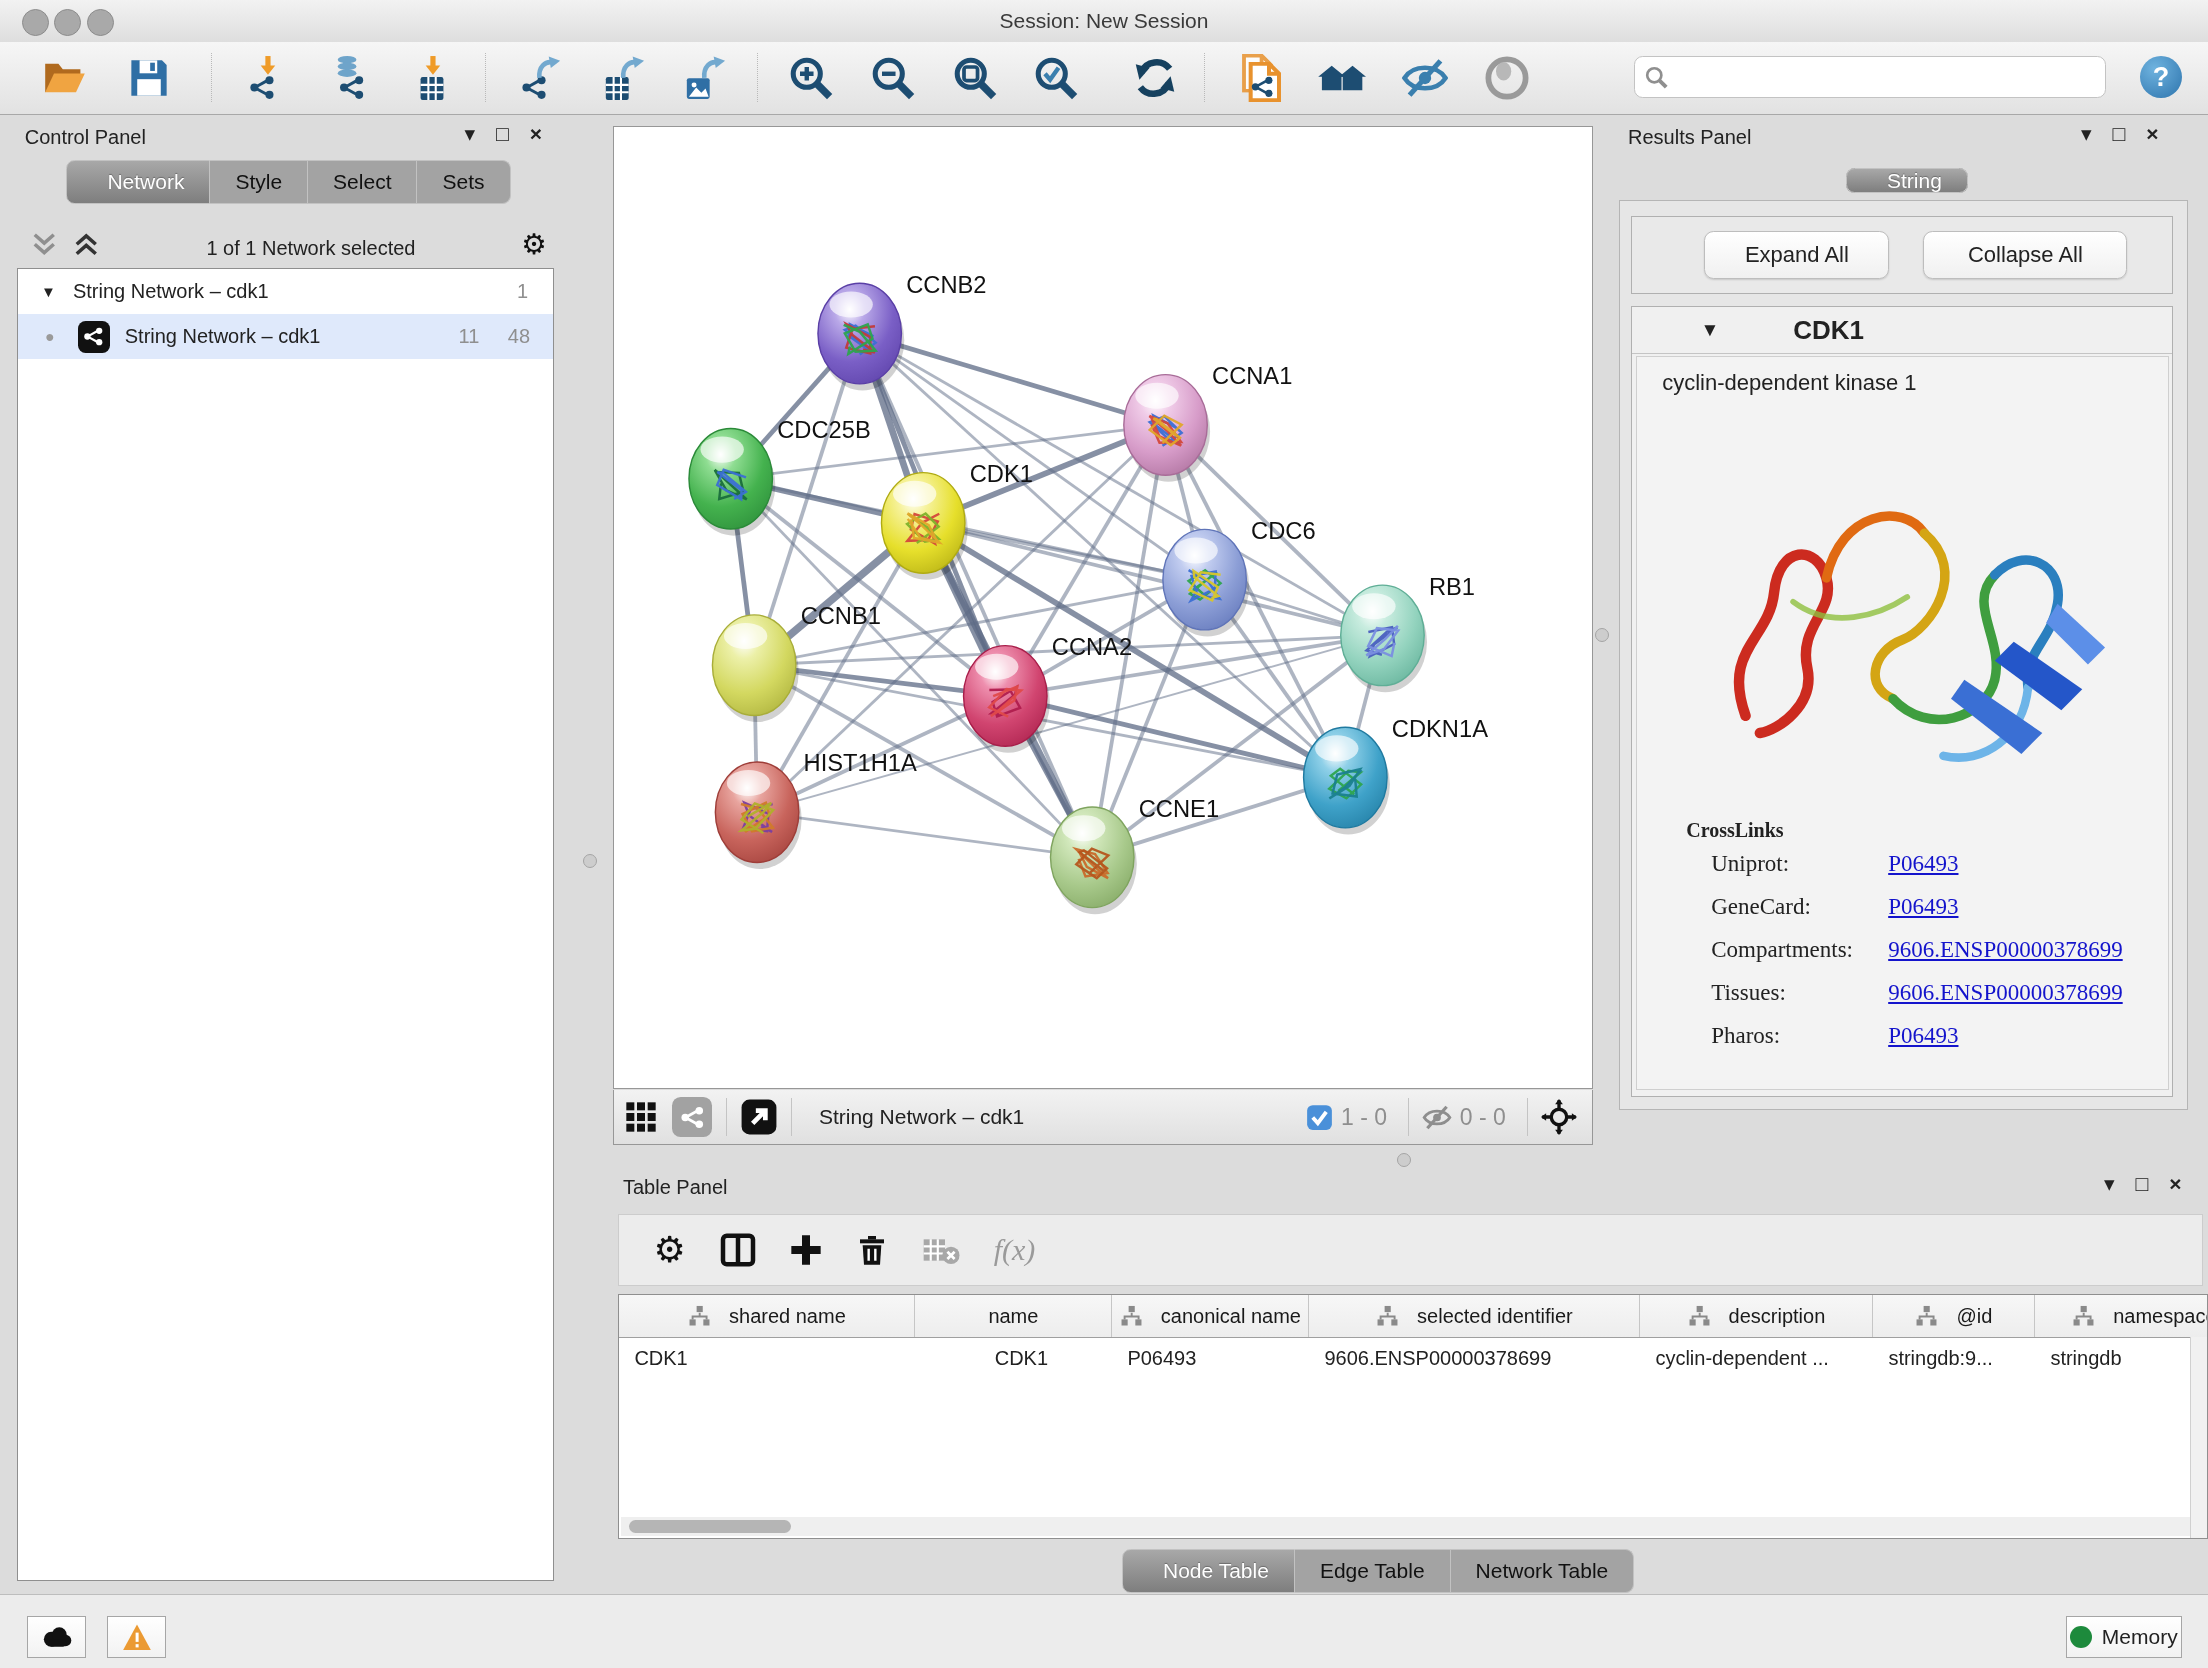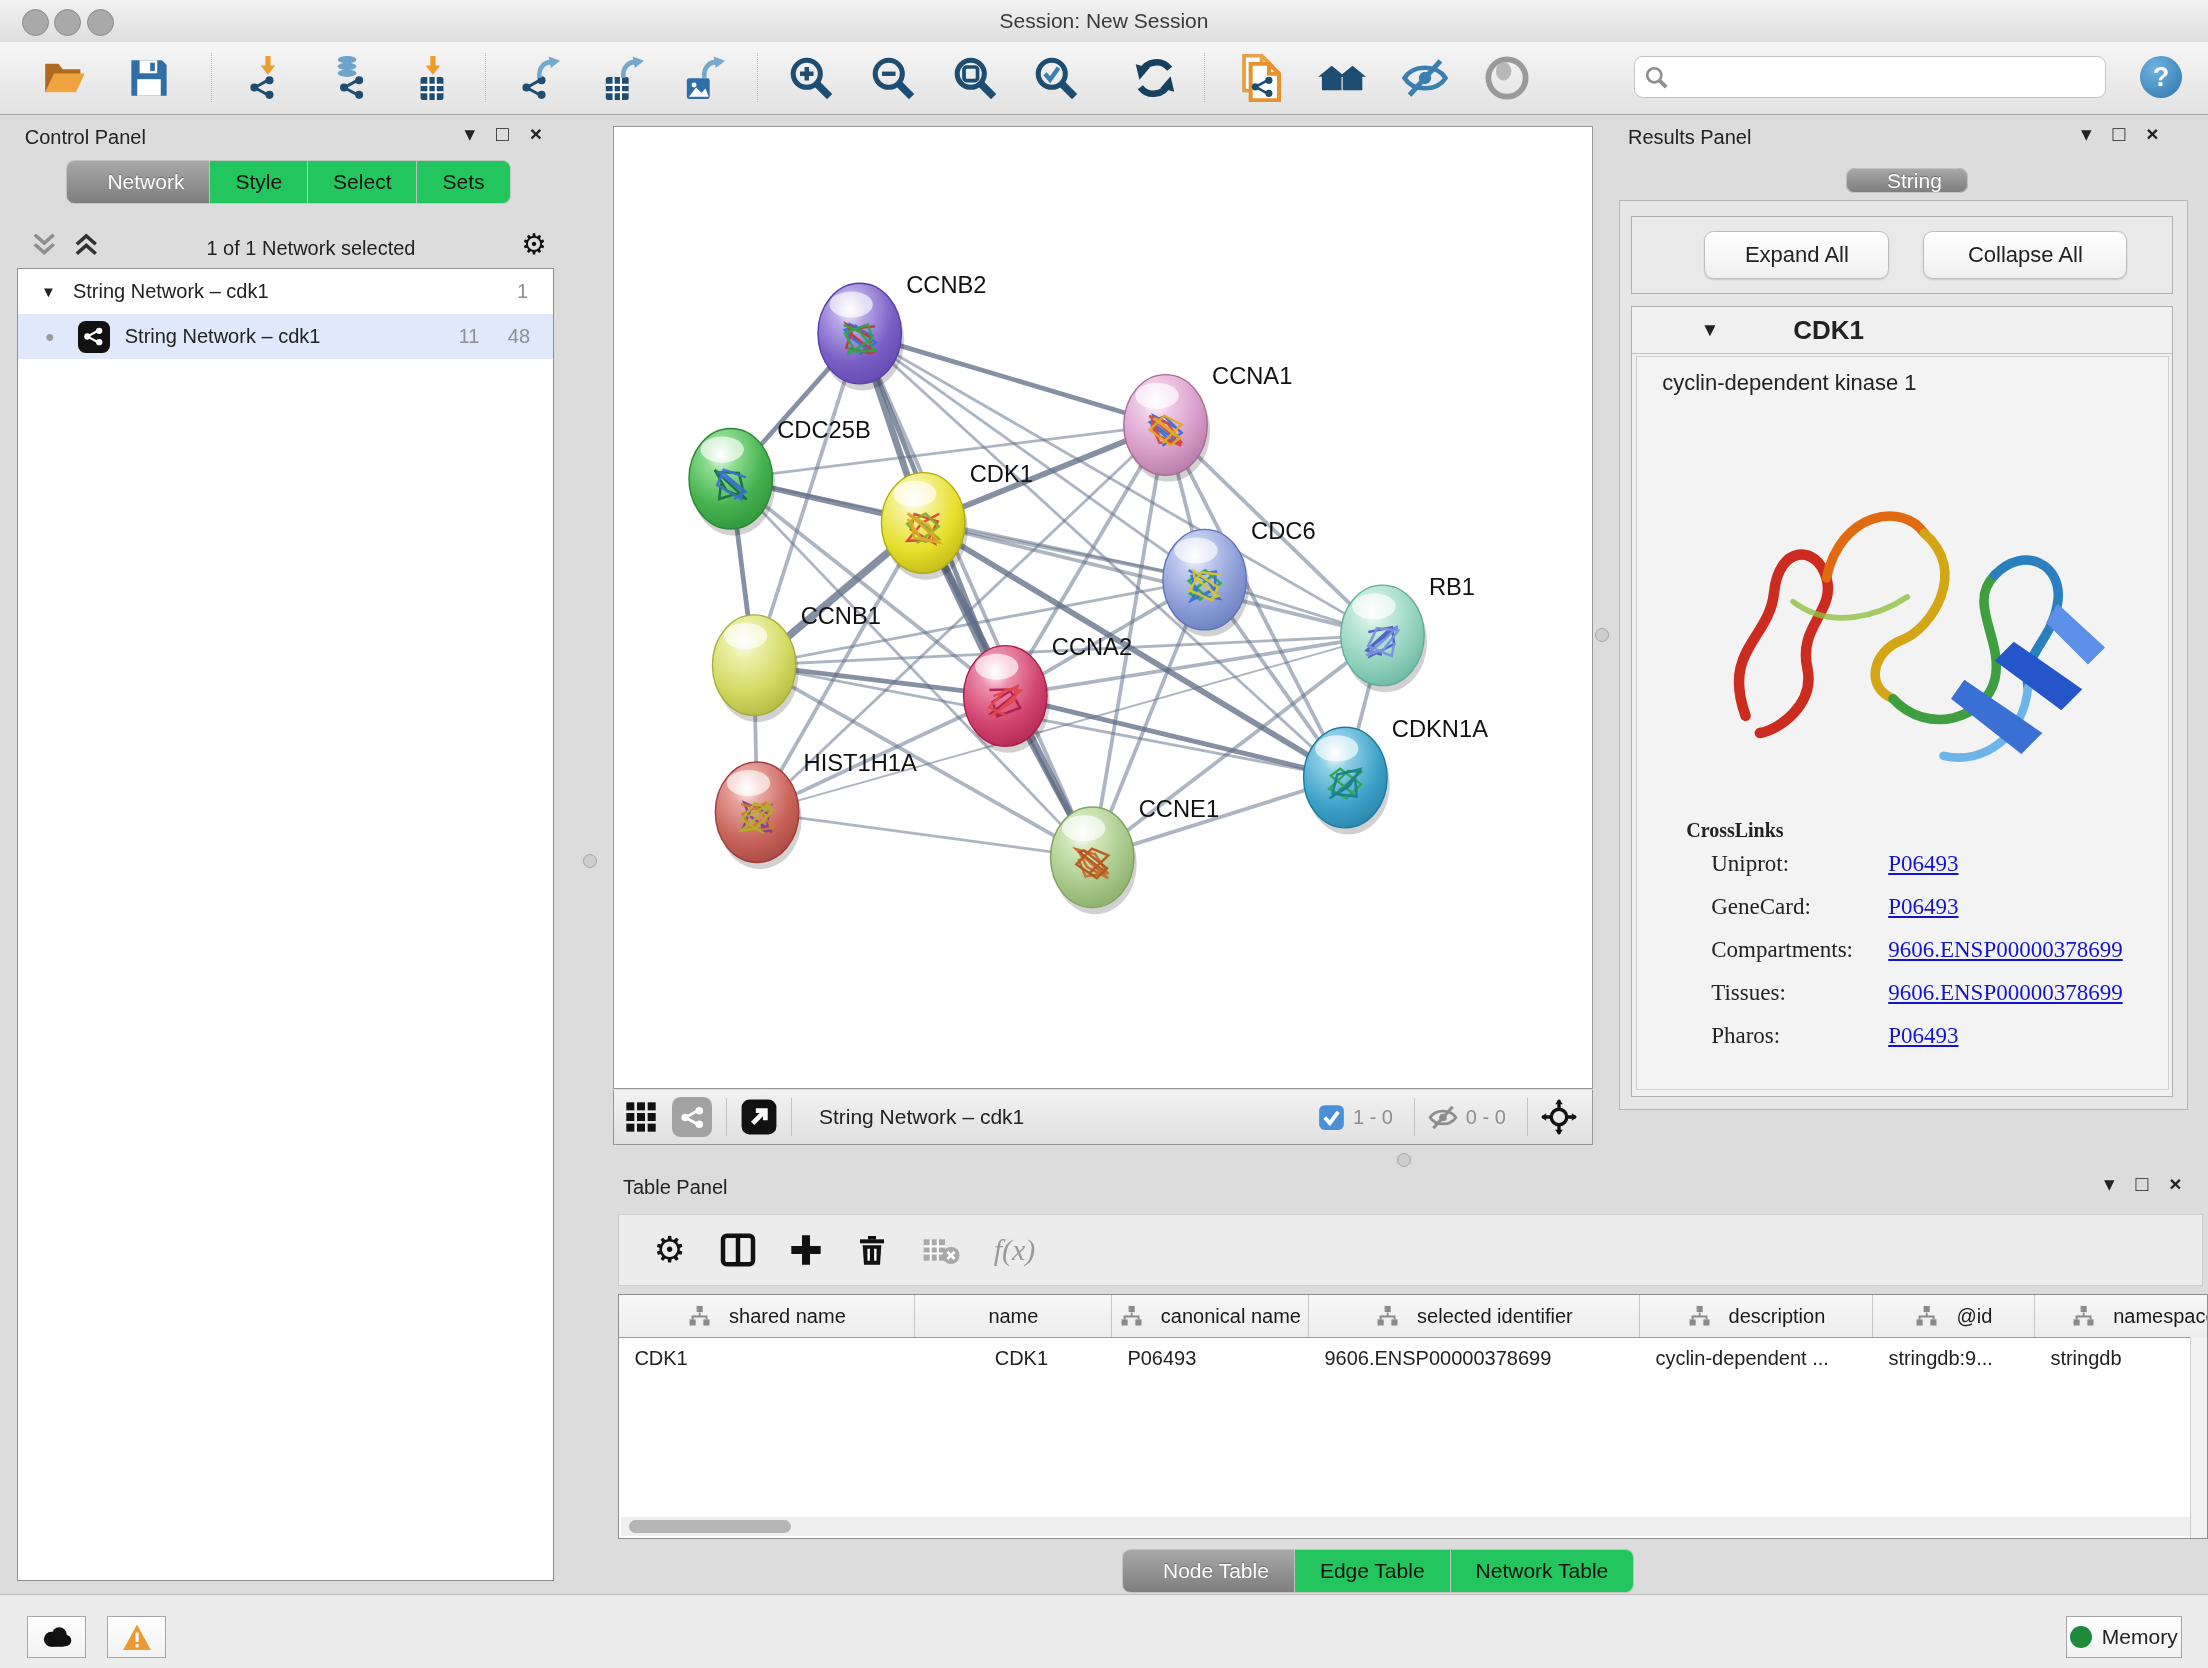--- a/index.html
+++ b/index.html
@@ -14,42 +14,42 @@
   .tbtn{position:absolute;top:9.5px;width:61px;height:53px;display:flex;align-items:center;justify-content:center;}
   .tsep{position:absolute;top:11.4px;width:0;height:49px;border-left:1.9px dotted #b9b9b9;}
   #search-wrap{position:absolute;left:1634px;top:14.3px;width:472px;height:42px;}
   #search-input{width:100%;height:100%;box-sizing:border-box;border:1px solid #c3c3c3;border-radius:8.6px;padding-left:42px;font-size:19px;background:#fff;outline:none;}
   #search-icon{position:absolute;left:11.4px;top:9.5px;}
   #help-btn{position:absolute;left:2140px;top:14.3px;width:42px;height:42px;border-radius:50%;background:radial-gradient(circle at 35% 30%,#6fb3df,#2d74ad);color:#fff;font-size:27px;font-weight:bold;text-align:center;line-height:42px;}
   
   .panel-title{font-size:20px;color:#222;}
   .phicons{position:absolute;display:flex;gap:21px;font-size:21px;color:#222;}
   .phicons span{cursor:default;}
-  .tab{height:42px;line-height:42px;padding:0 25px;background:#22c55e;border:1px solid #c2c2c2;border-left:none;font-size:21px;color:#111;}
+  .tab{height:42px;line-height:42px;padding:0 25px;background:#a3a3a3;border:1px solid #c2c2c2;border-left:none;font-size:21px;color:#111;}
   .tab:first-child{border-left:1px solid #c2c2c2;border-radius:8.6px 0 0 8.6px;padding-left:40px;}
   .tab:last-child{border-radius:0 8.6px 8.6px 0;}
   .tab.active{background:linear-gradient(#a8a8a8,#7e7e7e);color:#fff;text-shadow:0 -1px 1px rgba(0,0,0,.3);}
   .tab.single{border-radius:8.6px;border-left:1px solid #c2c2c2;}
   
   #control-panel{left:11.4px;top:122px;width:554px;height:1465px;}
   #cp-tabs{position:absolute;left:55px;top:38px;display:flex;}
   #cp-treebar{position:absolute;left:5.7px;top:99px;width:543px;height:46px;display:flex;align-items:center;}
   #cp-summary{flex:1;text-align:center;font-size:20px;margin-top:8px;}
   #cp-gear{font-size:28.5px;margin-right:13.3px;}
   #cp-list{position:absolute;left:5.7px;top:146px;width:537px;height:1313px;background:#fff;border:1.9px solid #8f8f8f;box-sizing:border-box;}
   .tree-row{height:45px;display:flex;align-items:center;font-size:20px;}
   .tree-row .cnt{color:#8f8f8f;}
   #tree-child{background:#dfe9fb;}
   .share-chip{width:32px;height:32px;border-radius:7.6px;background:#111;display:flex;align-items:center;justify-content:center;margin-right:15px;}
   
   #net-canvas{left:613px;top:126px;width:980px;height:963px;background:#fff;border:1.9px solid #979797;box-sizing:border-box;}
   #net-status{left:613px;top:1090px;width:980px;height:55px;background:linear-gradient(#f2f2f2,#e0e0e0);border:1.9px solid #979797;border-top:none;box-sizing:border-box;display:flex;align-items:center;}
   #net-status .vsep{width:0;height:70%;border-left:1px solid #c4c4c4;margin:0 13.3px;}
   #net-name{font-size:21px;color:#222;margin-left:13.3px;flex:1;}
-  .cnt-gray{font-size:20px;color:#8e8e8e;margin:0 7.6px;}
+  .cnt-gray{font-size:23px;color:#8e8e8e;margin:0 7.6px;}
   .dot-handle{width:12.4px;height:12.4px;border-radius:50%;background:#cdcdcd;border:1px solid #a5a5a5;}
   
   #results-panel{left:1607px;top:122px;width:601px;height:1465px;}
   #rp-tab{position:absolute;left:1846px;top:160px;}
   #rp-outer{position:absolute;left:1619px;top:200px;width:569px;height:910px;background:#e6e6e6;border:1.9px solid #b5b5b5;box-sizing:border-box;}
   #rp-btnbox{position:absolute;left:11.4px;top:15px;width:542px;height:78px;border:1px solid #b0b0b0;background:#e9e9e9;box-sizing:border-box;}
   .rp-btn{position:absolute;top:14.3px;height:46px;background:linear-gradient(#ffffff,#f0f0f0);border:1px solid #bdbdbd;border-radius:9.5px;font-size:22px;text-align:center;line-height:46px;box-shadow:0 1px 1.9px rgba(0,0,0,.15);}
   #rp-main{position:absolute;left:11.4px;top:105px;width:542px;height:791px;background:#f0f0f0;border:1px solid #b0b0b0;box-sizing:border-box;}
   #rp-hdr{height:46px;border-bottom:1px solid #c4c4c4;display:flex;align-items:center;}
   #rp-hdr .tri{margin-left:68px;font-size:19px;}

